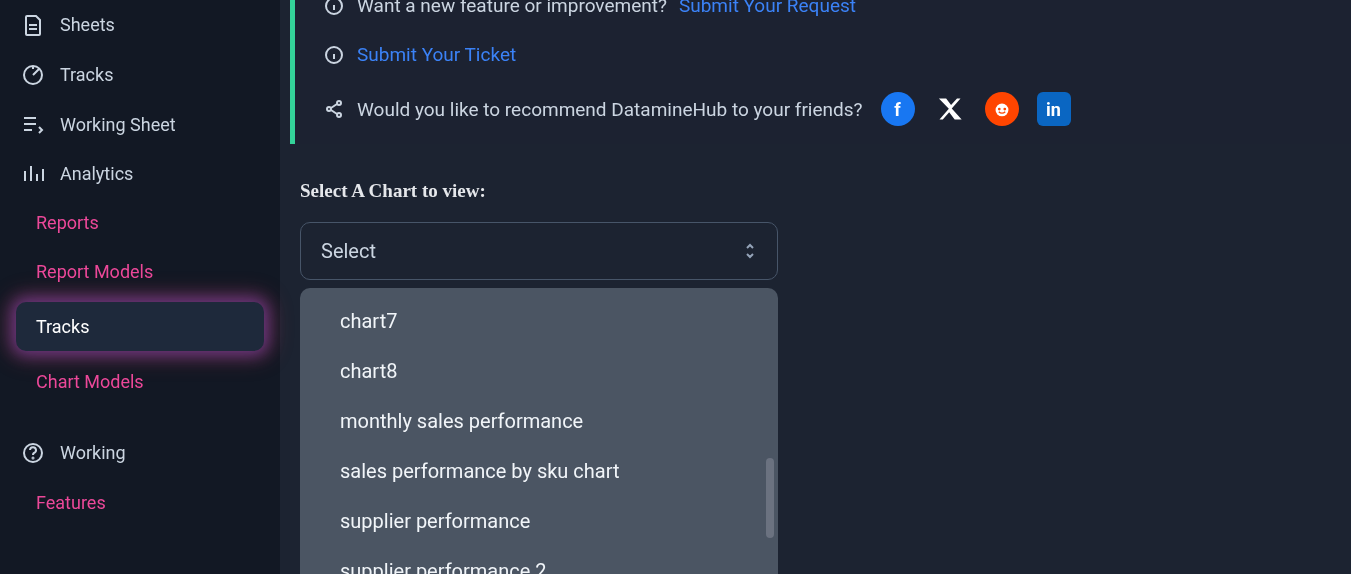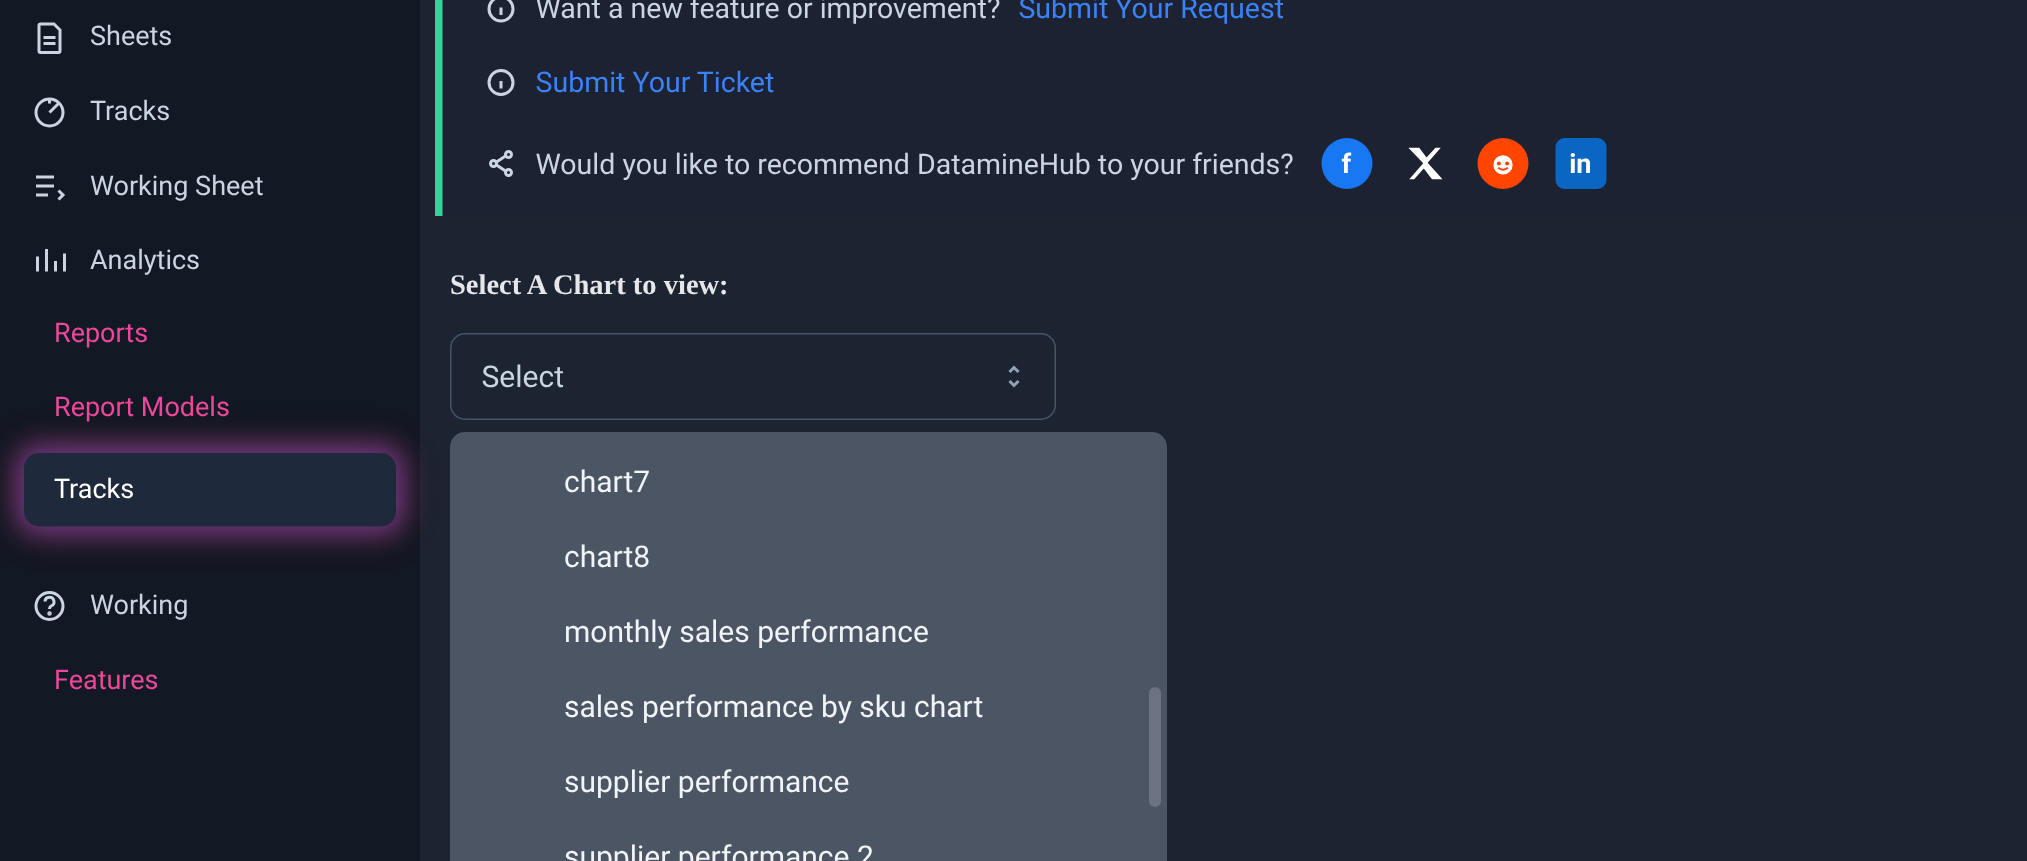--- a/index.html
+++ b/index.html
@@ -106,42 +106,42 @@
       margin: 36px 0 0 20px;
     }
     .select-label {
       font-size: 19px;
       font-weight: 600;
       color: #e5e7eb;
       margin-bottom: 20px;
       font-family: Liberation Serif, serif;
     }
     .select-box {
-      width: 404px;
+      width: 478px;
       border: 1px solid #475569;
       border-radius: 10px;
       padding: 16px 20px;
       display: flex;
       align-items: center;
       justify-content: space-between;
       color: #cbd5e1;
       font-size: 20px;
       background: #1c2331;
       cursor: pointer;
     }
     .dropdown {
       width: 478px;
       background: #4b5563;
       border-radius: 10px;
       margin-top: 8px;
       padding: 8px 0;
       position: relative;
     }
     .dropdown-item {
-      padding: 13px 76px;
+      padding: 13px 40px;
       font-size: 20px;
       color: #f1f5f9;
       cursor: pointer;
     }
     .dropdown-scrollbar {
       position: absolute;
       right: 4px;
       top: 170px;
       width: 8px;
       height: 80px;
@@ -194,20 +194,23 @@
   </div>
 
   <div class="sidebar-subitem">
     <span>Reports</span>
   </div>
   <div class="sidebar-subitem">
     <span>Report Models</span>
   </div>
   <div class="sidebar-subitem active">
     <span>Tracks</span>
+  </div>
+  <div class="sidebar-subitem">
+    <span>Chart Models</span>
   </div>
 
   <div style="height:22px"></div>
 
   <div class="sidebar-item">
     <span class="icon">
       <svg width="22" height="22" viewBox="0 0 22 22" fill="none" stroke="#cbd5e1" stroke-width="2">
           <circle cx="11" cy="11" r="9"></circle>
           <path d="M8 8a3 3 0 1 1 4 3c-1 .5-1 1-1 2"></path>
           <circle cx="11" cy="16" r="0.5" fill="#cbd5e1"></circle>

